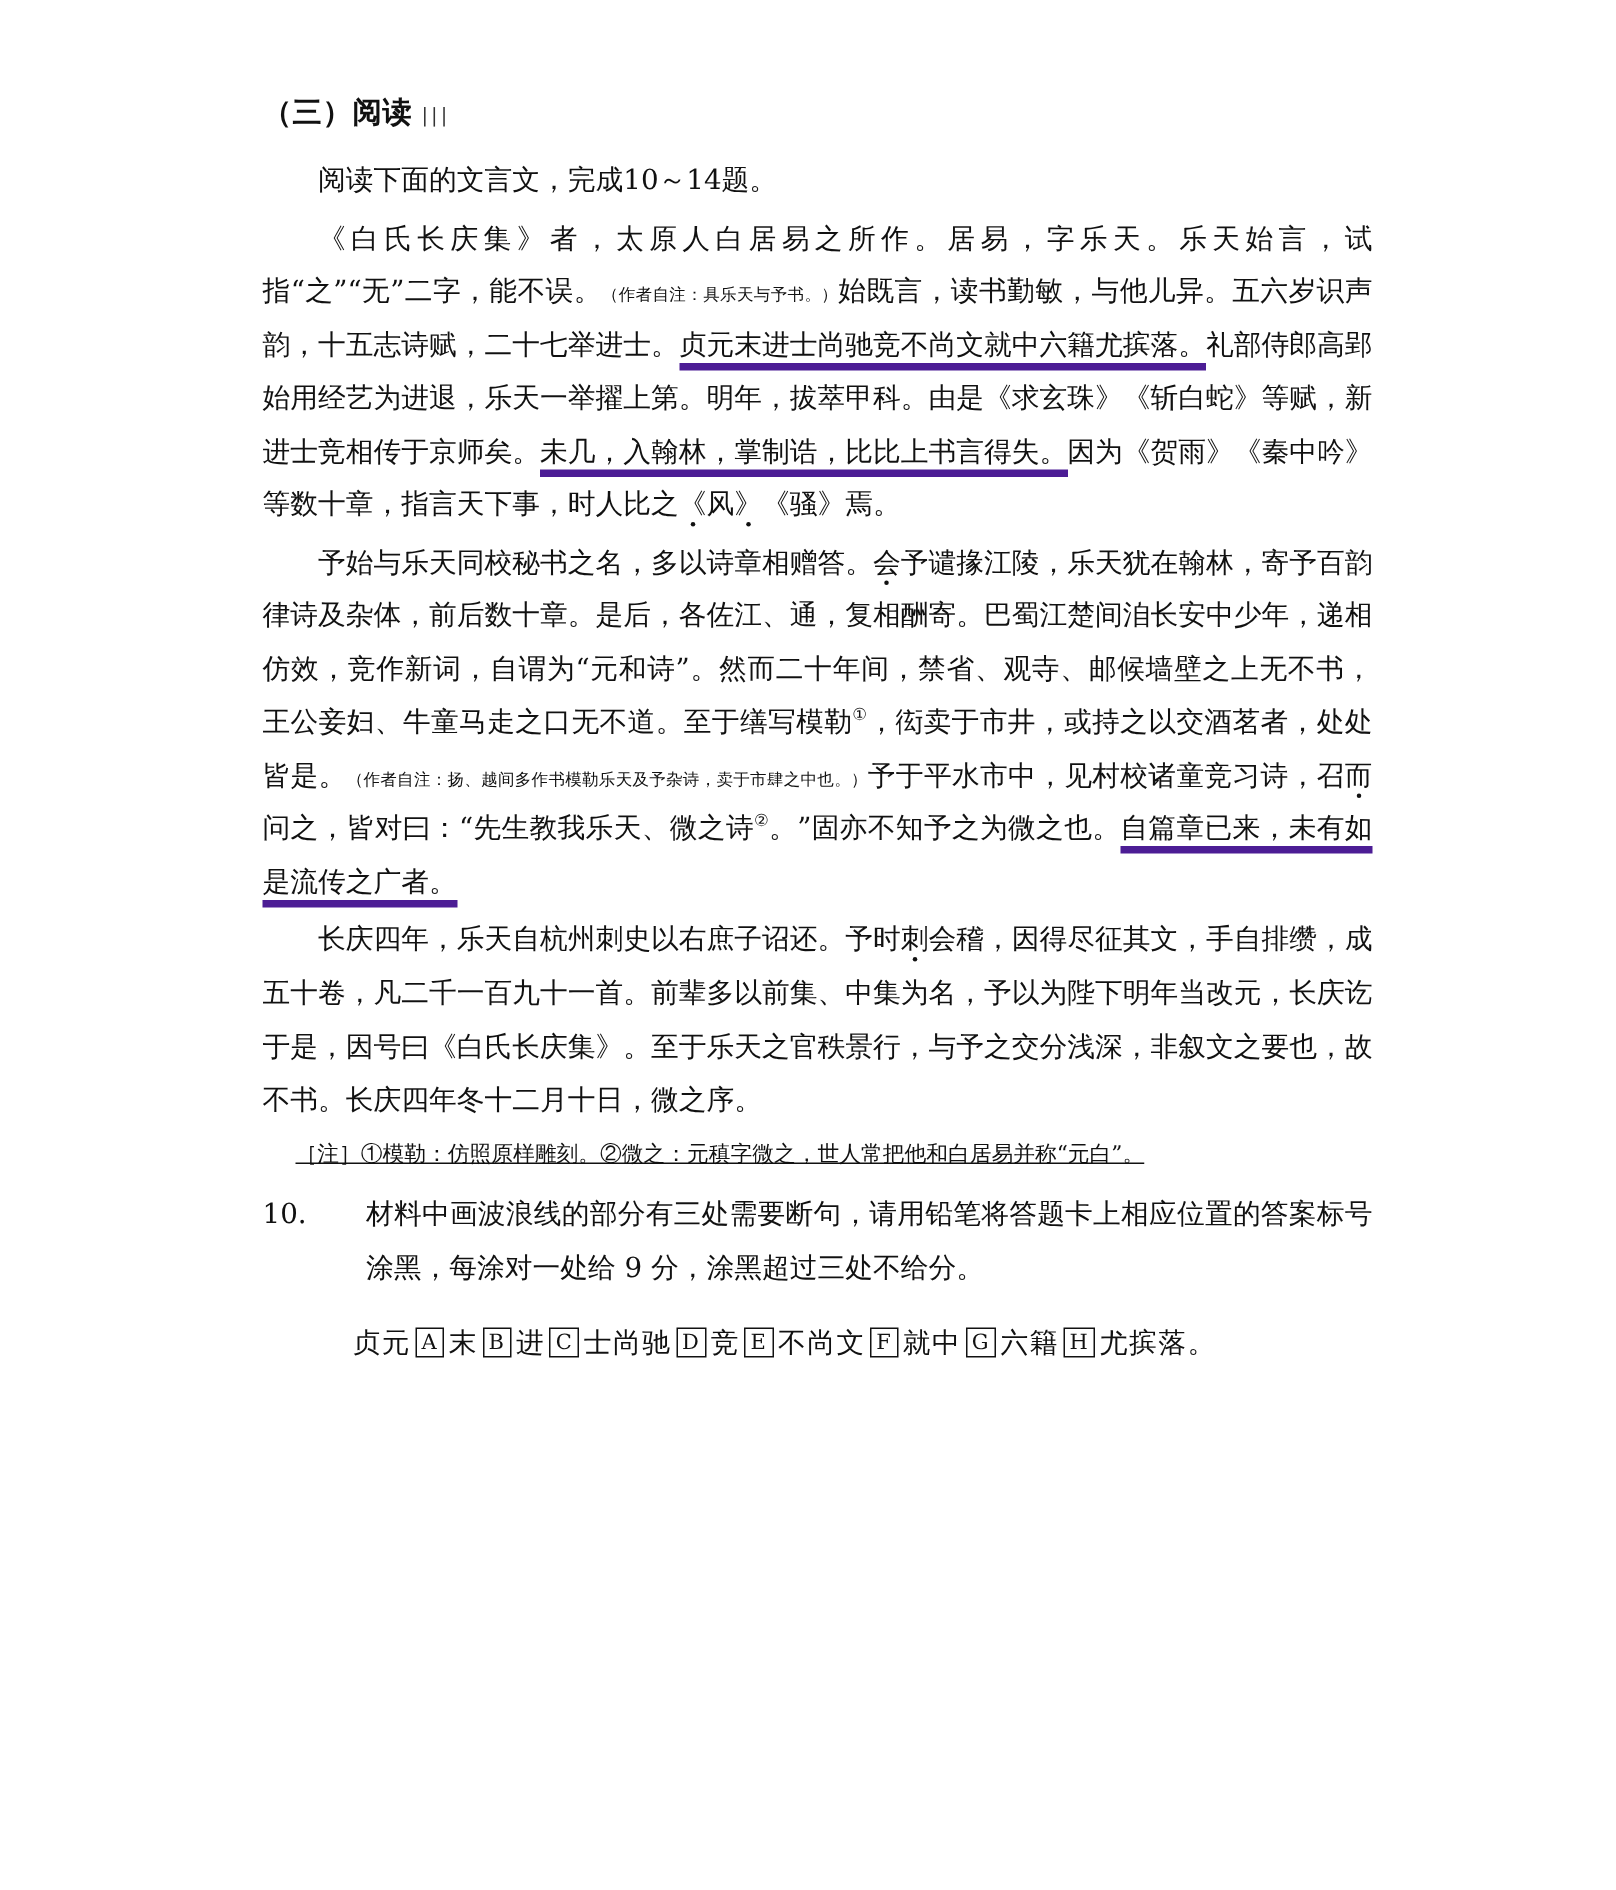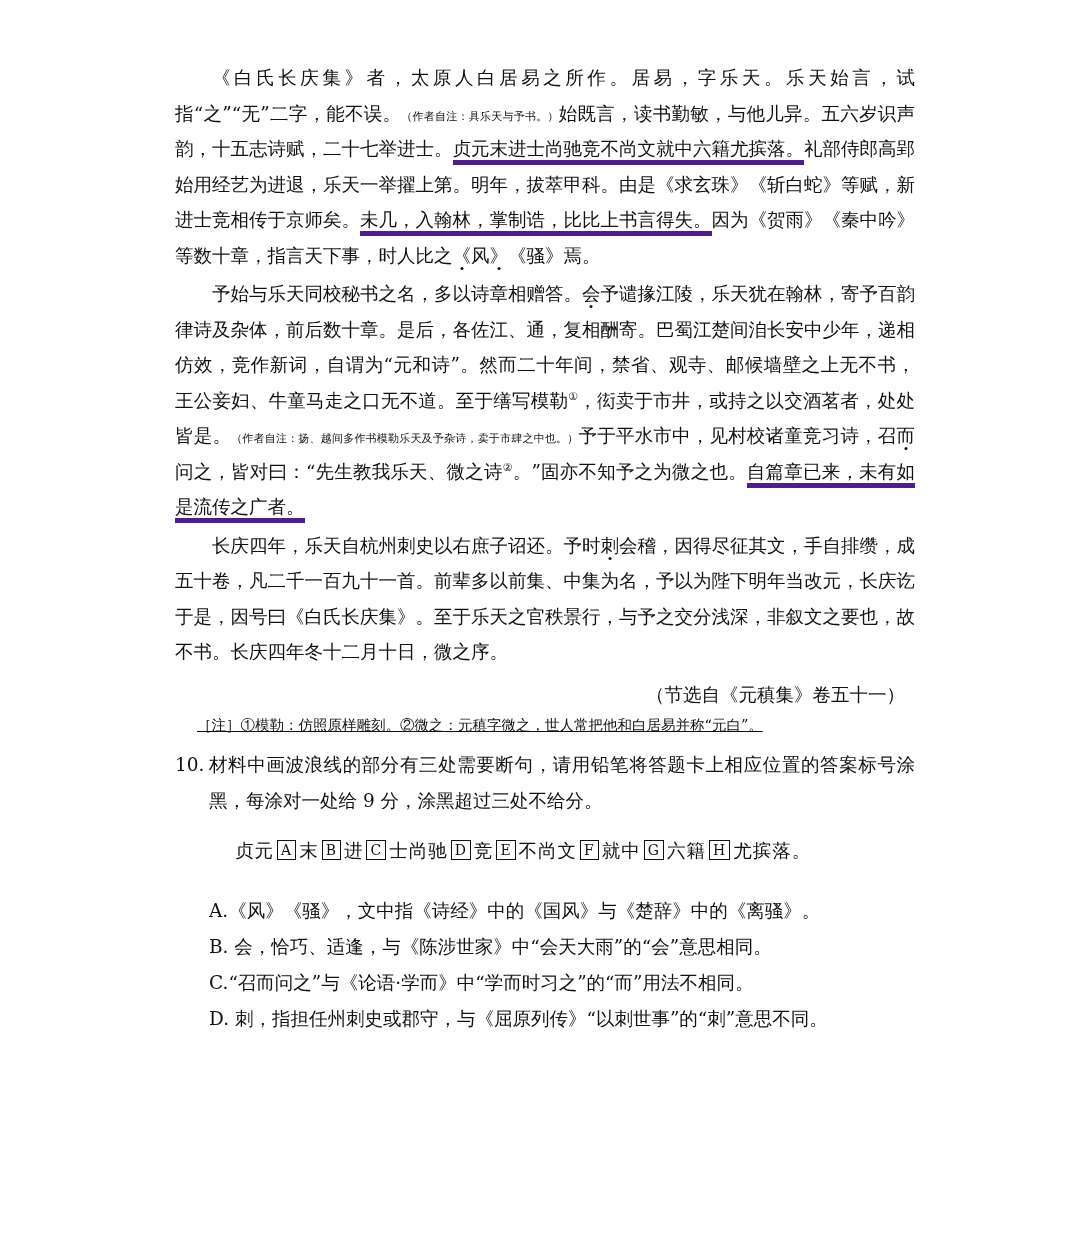--- a/index.html
+++ b/index.html
@@ -90,20 +90,21 @@
     font-size: 14.5px;
     line-height: 1.7;
     margin: 6px 0 10px 22px;
     text-decoration: underline;
   }
   .qitem {
     display: flex;
     font-size: 18.5px;
     line-height: 1.92;
     margin-top: 10px;
+    gap: 35px;
   }
   .qnum {
     width: 34px;
     flex: 0 0 34px;
     text-align: left;
     font-family: "DejaVu Serif", serif;
   }
   .qbody {
     flex: 1;
     text-align: justify;
@@ -136,49 +137,46 @@
   .optwrap {
     margin-top: 4px;
   }
 </style>
 </head>
 <body>
 
 <div class="page">
   <div class="content">
 
+    <div class="section-head">
+      <span>（三）阅读</span><span class="tiny">|||</span>
+    </div>
 
+    <p class="indent">阅读下面的文言文，完成10～14题。</p>
 
     <p class="indent">
       《白氏长庆集》者，太原人白居易之所作。居易，字乐天。乐天始言，试指“之”“无”二字，能不误。<span class="small-note">（作者自注：具乐天与予书。）</span>始既言，读书勤敏，与他儿异。五六岁识声韵，十五志诗赋，二十七举进士。<u class="wavy">贞元末进士尚驰竞不尚文就中六籍尤摈落。</u>礼部侍郎高郢始用经艺为进退，乐天一举擢上第。明年，拔萃甲科。由是《求玄珠》《斩白蛇》等赋，新进士竞相传于京师矣。<u class="wavy">未几，入翰林，掌制诰，比比上书言得失。</u>因为《贺雨》《秦中吟》等数十章，指言天下事，时人比之<span class="dotted">《</span>风<span class="dotted">》</span>《骚》焉。
     </p>
 
     <p class="indent">
       予始与乐天同校秘书之名，多以诗章相赠答。<span class="dotted">会</span>予谴掾江陵，乐天犹在翰林，寄予百韵律诗及杂体，前后数十章。是后，各佐江、通，复相酬寄。巴蜀江楚间洎长安中少年，递相仿效，竞作新词，自谓为“元和诗”。然而二十年间，禁省、观寺、邮候墙壁之上无不书，王公妾妇、牛童马走之口无不道。至于缮写模勒<span class="sup">①</span>，衒卖于市井，或持之以交酒茗者，处处皆是。<span class="small-note">（作者自注：扬、越间多作书模勒乐天及予杂诗，卖于市肆之中也。）</span>予于平水市中，见村校诸童竞习诗，召<span class="dotted">而</span>问之，皆对曰：“先生教我乐天、微之诗<span class="sup">②</span>。”固亦不知予之为微之也。<u class="wavy">自篇章已来，未有如是流传之广者。</u>
     </p>
 
     <p class="indent">
       长庆四年，乐天自杭州刺史以右庶子诏还。予时<span class="dotted">刺</span>会稽，因得尽征其文，手自排缵，成五十卷，凡二千一百九十一首。前辈多以前集、中集为名，予以为陛下明年当改元，长庆讫于是，因号曰《白氏长庆集》。至于乐天之官秩景行，与予之交分浅深，非叙文之要也，故不书。长庆四年冬十二月十日，微之序。
     </p>
 
-    <div class="source">（节选自《元稹集》卷五十一）</div>
 
     <div class="note-line">［注］①模勒：仿照原样雕刻。②微之：元稹字微之，世人常把他和白居易并称“元白”。</div>
 
     <div class="qitem">
       <div class="qnum">10.</div>
       <div class="qbody">材料中画波浪线的部分有三处需要断句，请用铅笔将答题卡上相应位置的答案标号涂黑，每涂对一处给 9 分，涂黑超过三处不给分。</div>
     </div>
 
     <div class="punct-line">
       <span>贞元</span><span class="boxed">A</span><span>末</span><span class="boxed">B</span><span>进</span><span class="boxed">C</span><span>士尚驰</span><span class="boxed">D</span><span>竞</span><span class="boxed">E</span><span>不尚文</span><span class="boxed">F</span><span>就中</span><span class="boxed">G</span><span>六籍</span><span class="boxed">H</span><span>尤摈落。</span>
     </div>
 
 
-    <div class="optwrap">
-      <div class="opt">A.《风》《骚》，文中指《诗经》中的《国风》与《楚辞》中的《离骚》。</div>
-      <div class="opt">B. 会，恰巧、适逢，与《陈涉世家》中“会天大雨”的“会”意思相同。</div>
-      <div class="opt">C.“召而问之”与《论语·学而》中“学而时习之”的“而”用法不相同。</div>
-      <div class="opt">D. 刺，指担任州刺史或郡守，与《屈原列传》“以刺世事”的“刺”意思不同。</div>
-    </div>
 
   </div>
 </div>
 
 </body></html>

